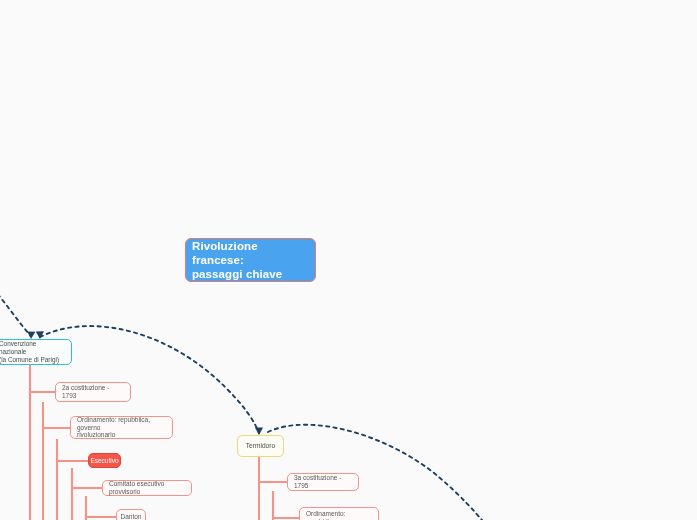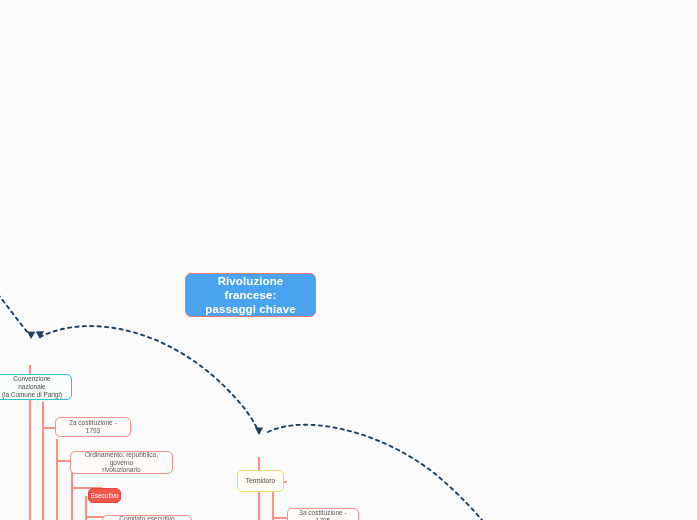--- a/index.html
+++ b/index.html
@@ -28,26 +28,25 @@
     height: 520px;
     overflow: visible;
     pointer-events: none;
   }
   .node {
     position: absolute;
     box-sizing: border-box;
     display: flex;
     align-items: center;
     justify-content: center;
-    text-align: center;
+    text-align: left;
     border-radius: 5px;
     line-height: 1.22;
     white-space: pre-line;
     padding: 3px 6px;
-    margin-top: 35px;
   }
   
   .n-root {
     left: 185px;
     top: 238px;
     width: 131px;
     height: 44px;
     background: #4aa3ee;
     border: 1.5px solid #e8796f;
     color: #ffffff;

